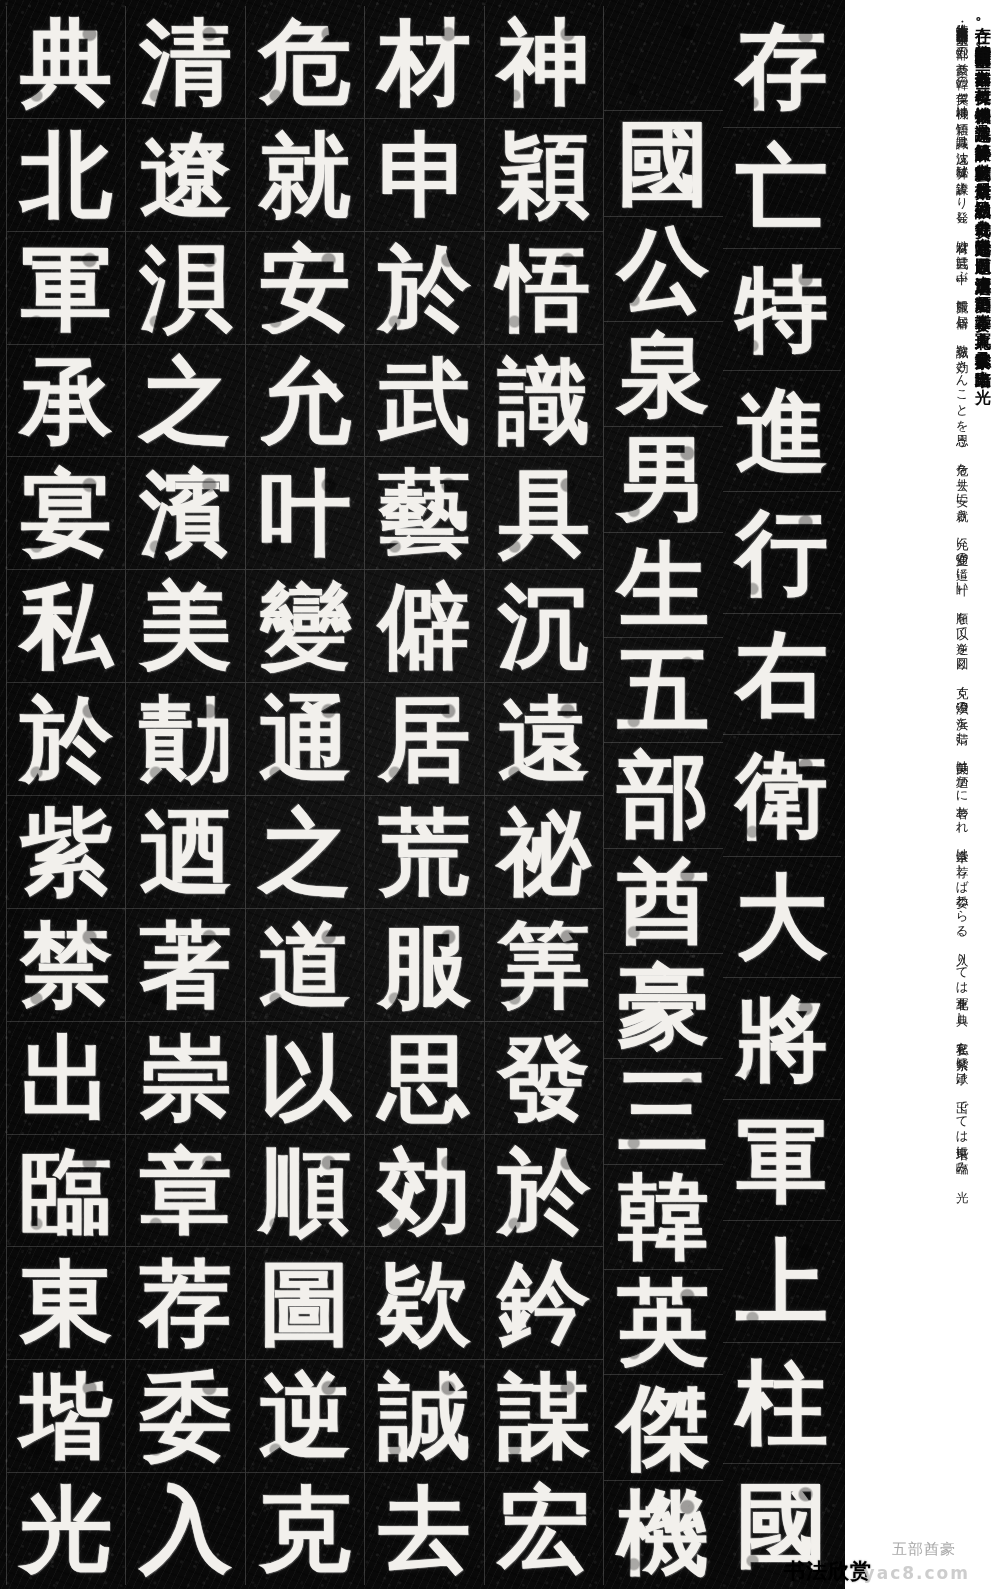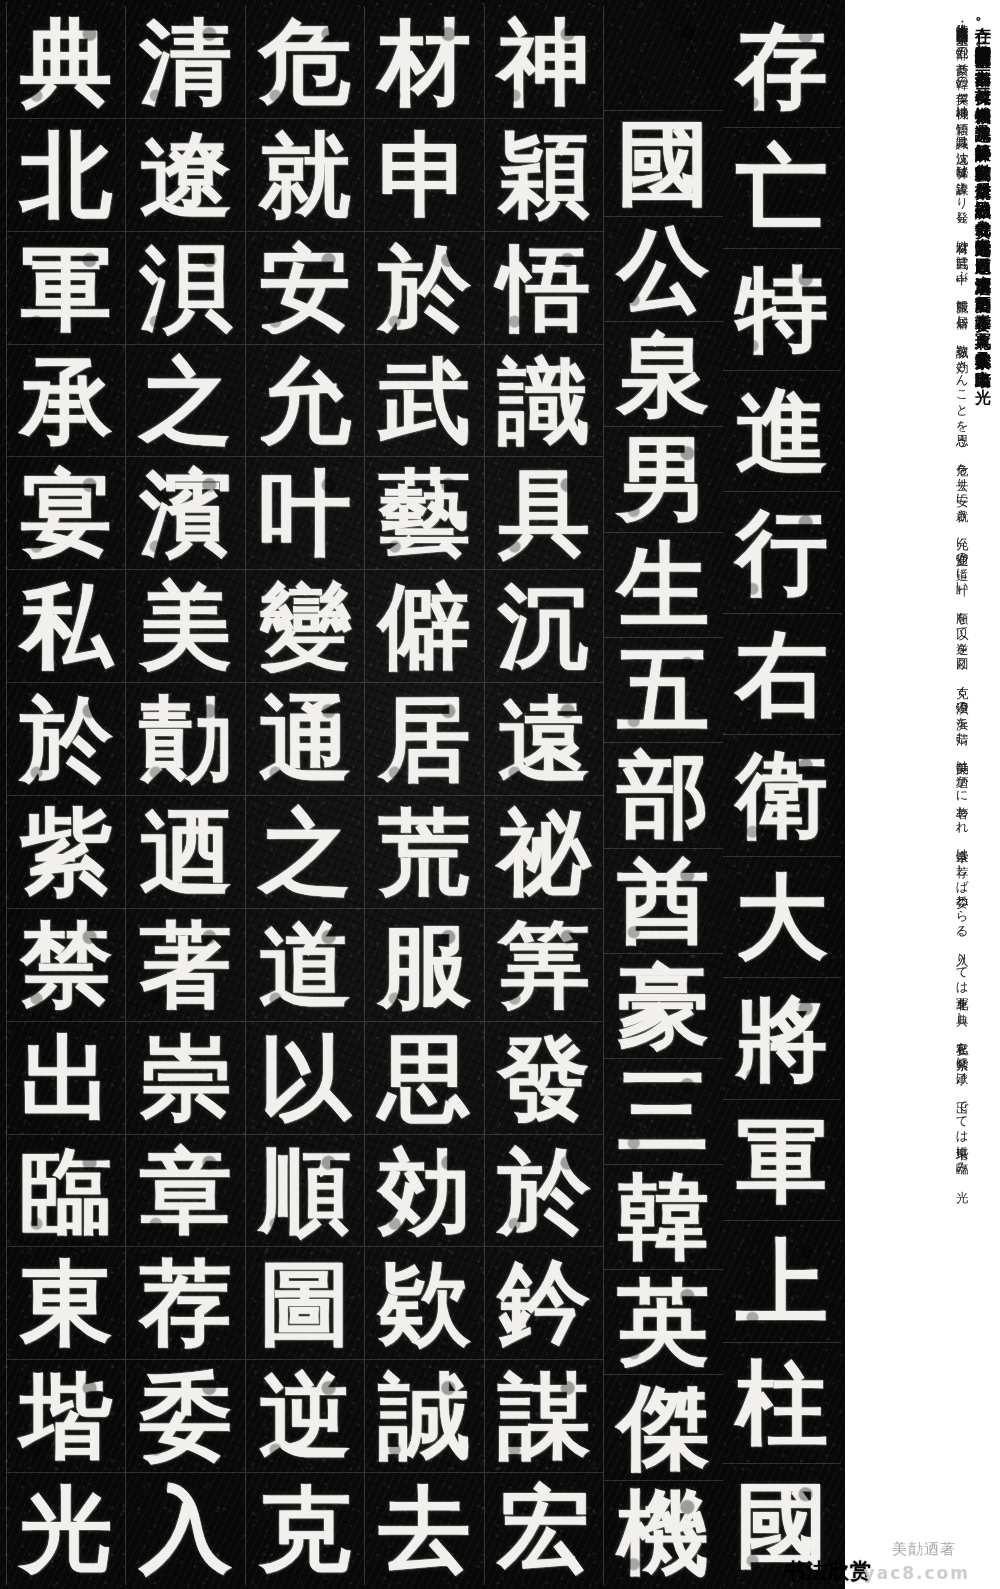--- a/index.html
+++ b/index.html
@@ -460,16 +460,16 @@
           <span class="glyph">堦</span>
         </div>
       <div class="cell">
           <span class="glyph">光</span>
         </div>
     </div>
 
   </div>
 
   <div class="wm wm-red">书法欣赏</div>
-  <div class="wm wm-grey">美勣迺著</div>
+  <div class="wm wm-grey">五部酋豪</div>
   <div class="wm wm-site">yac8.com</div>
 
 </div>
 
 </body></html>

